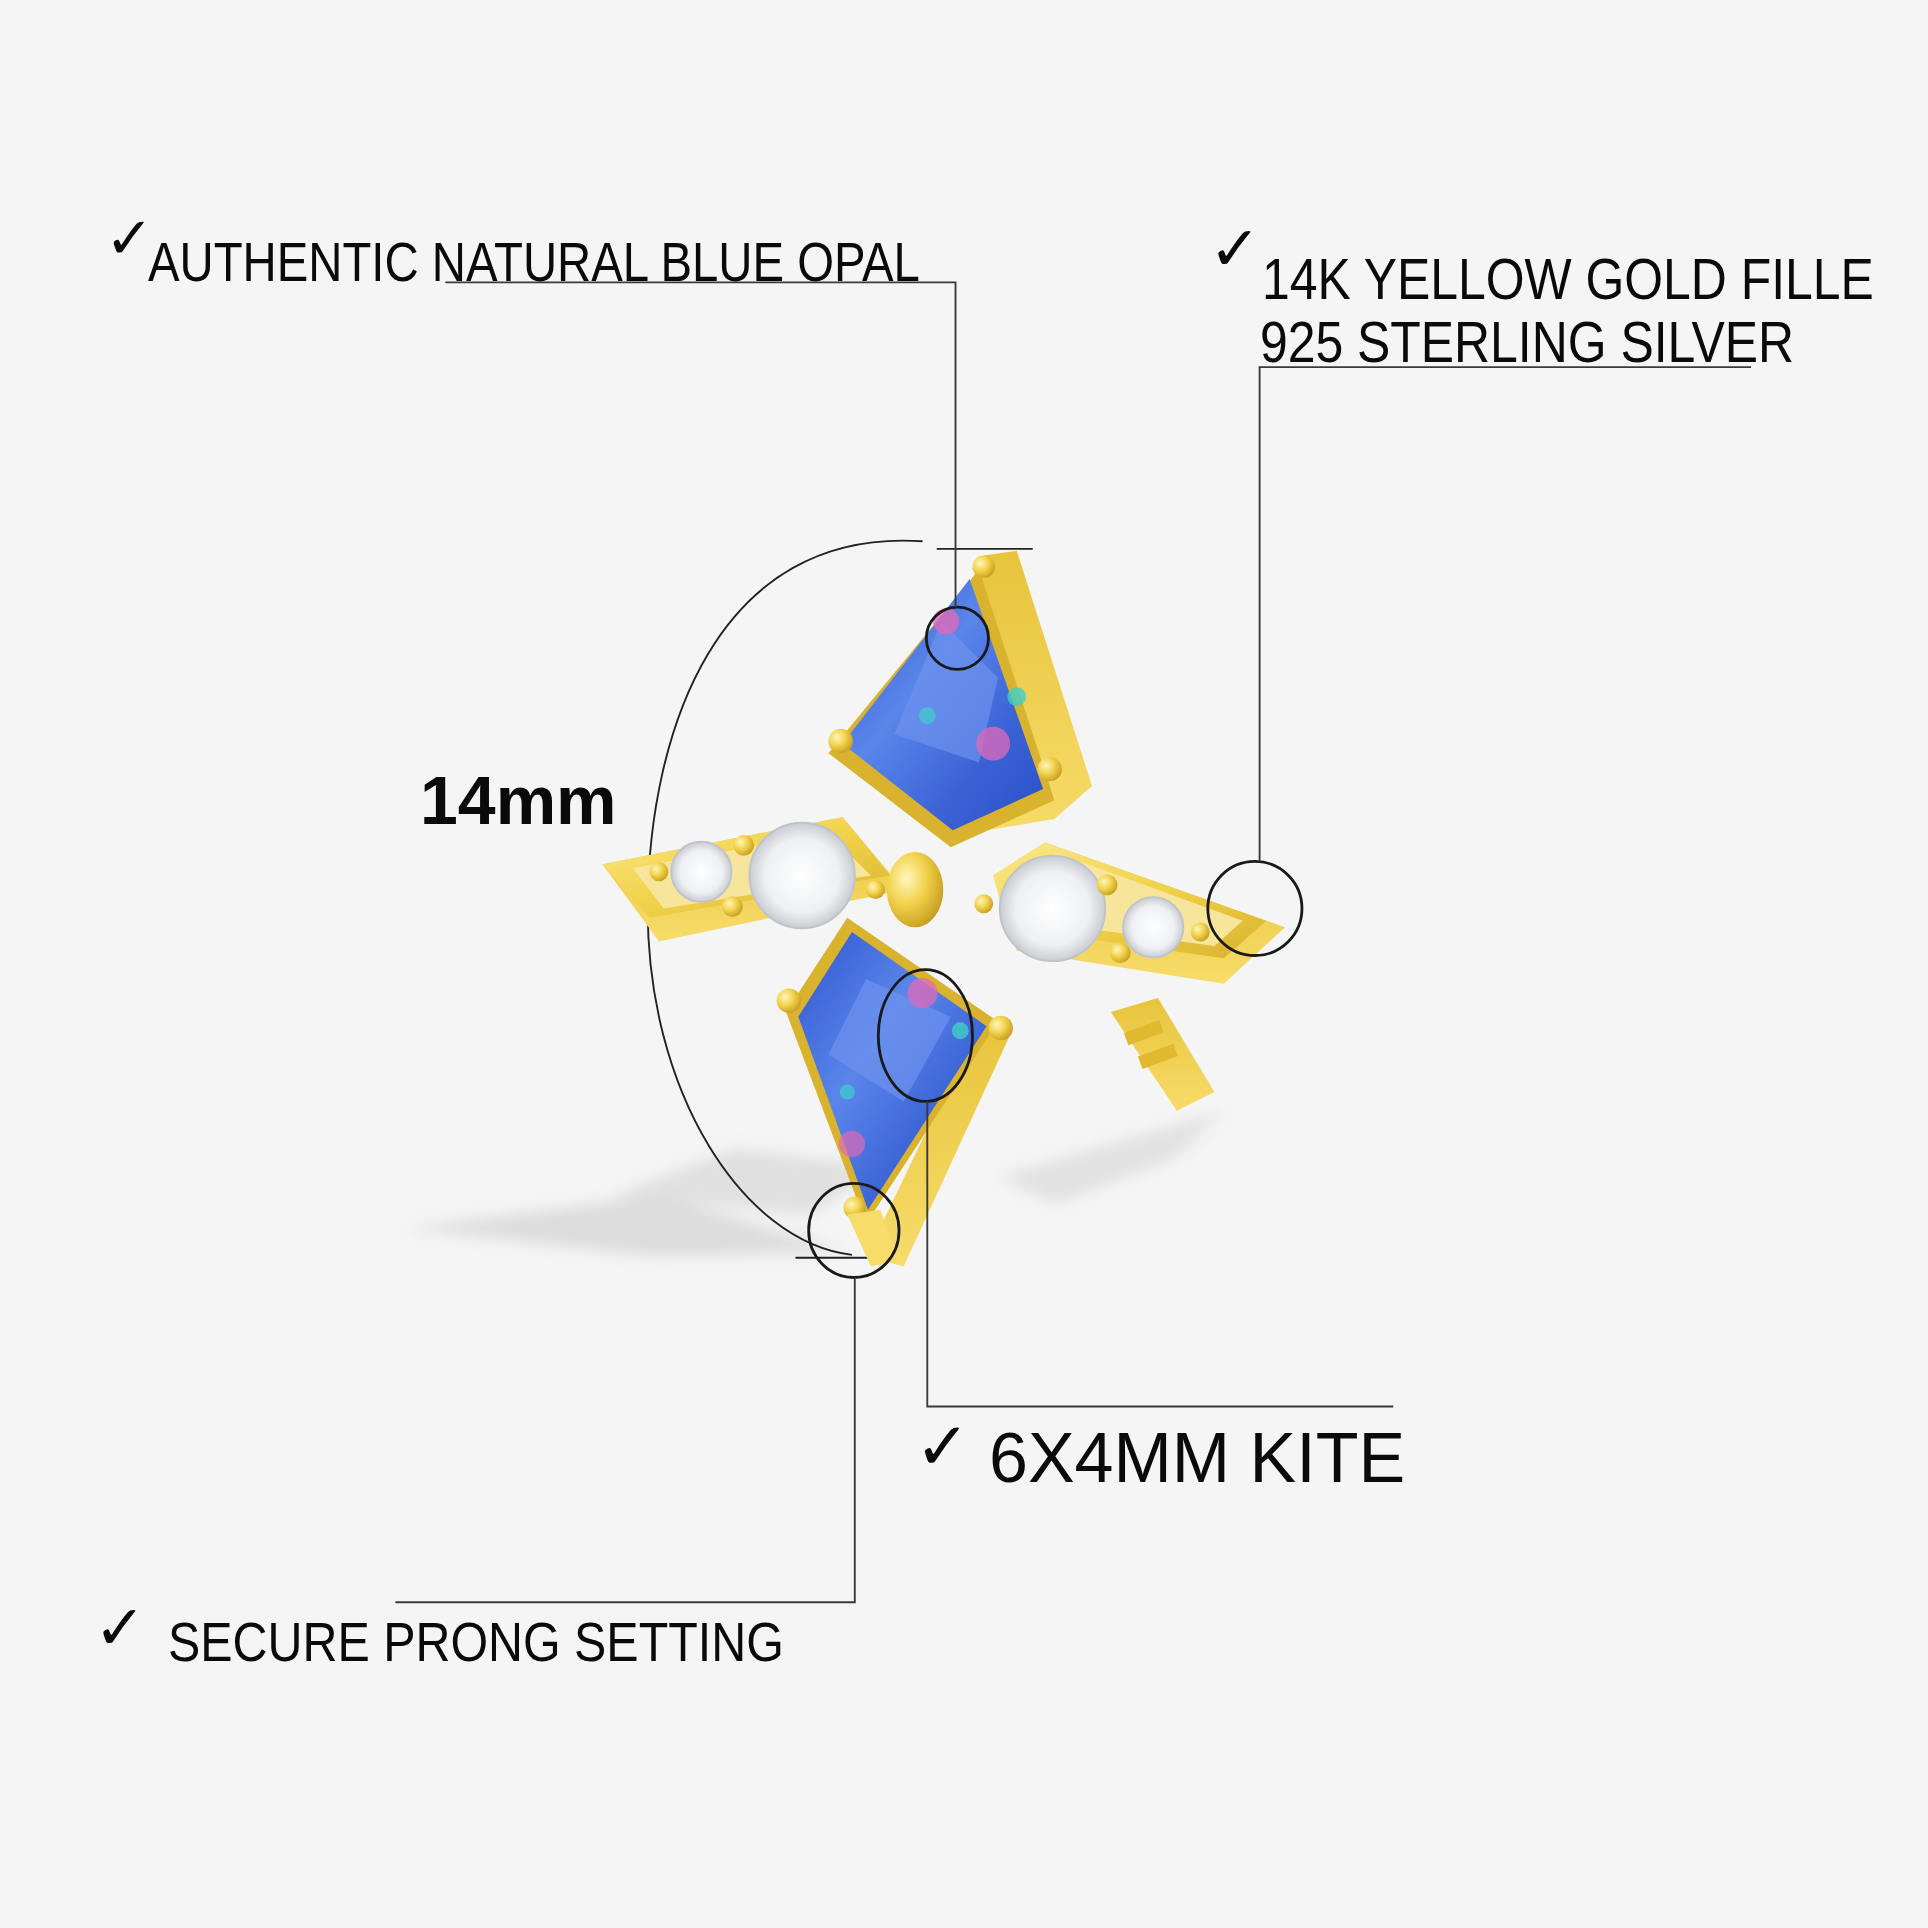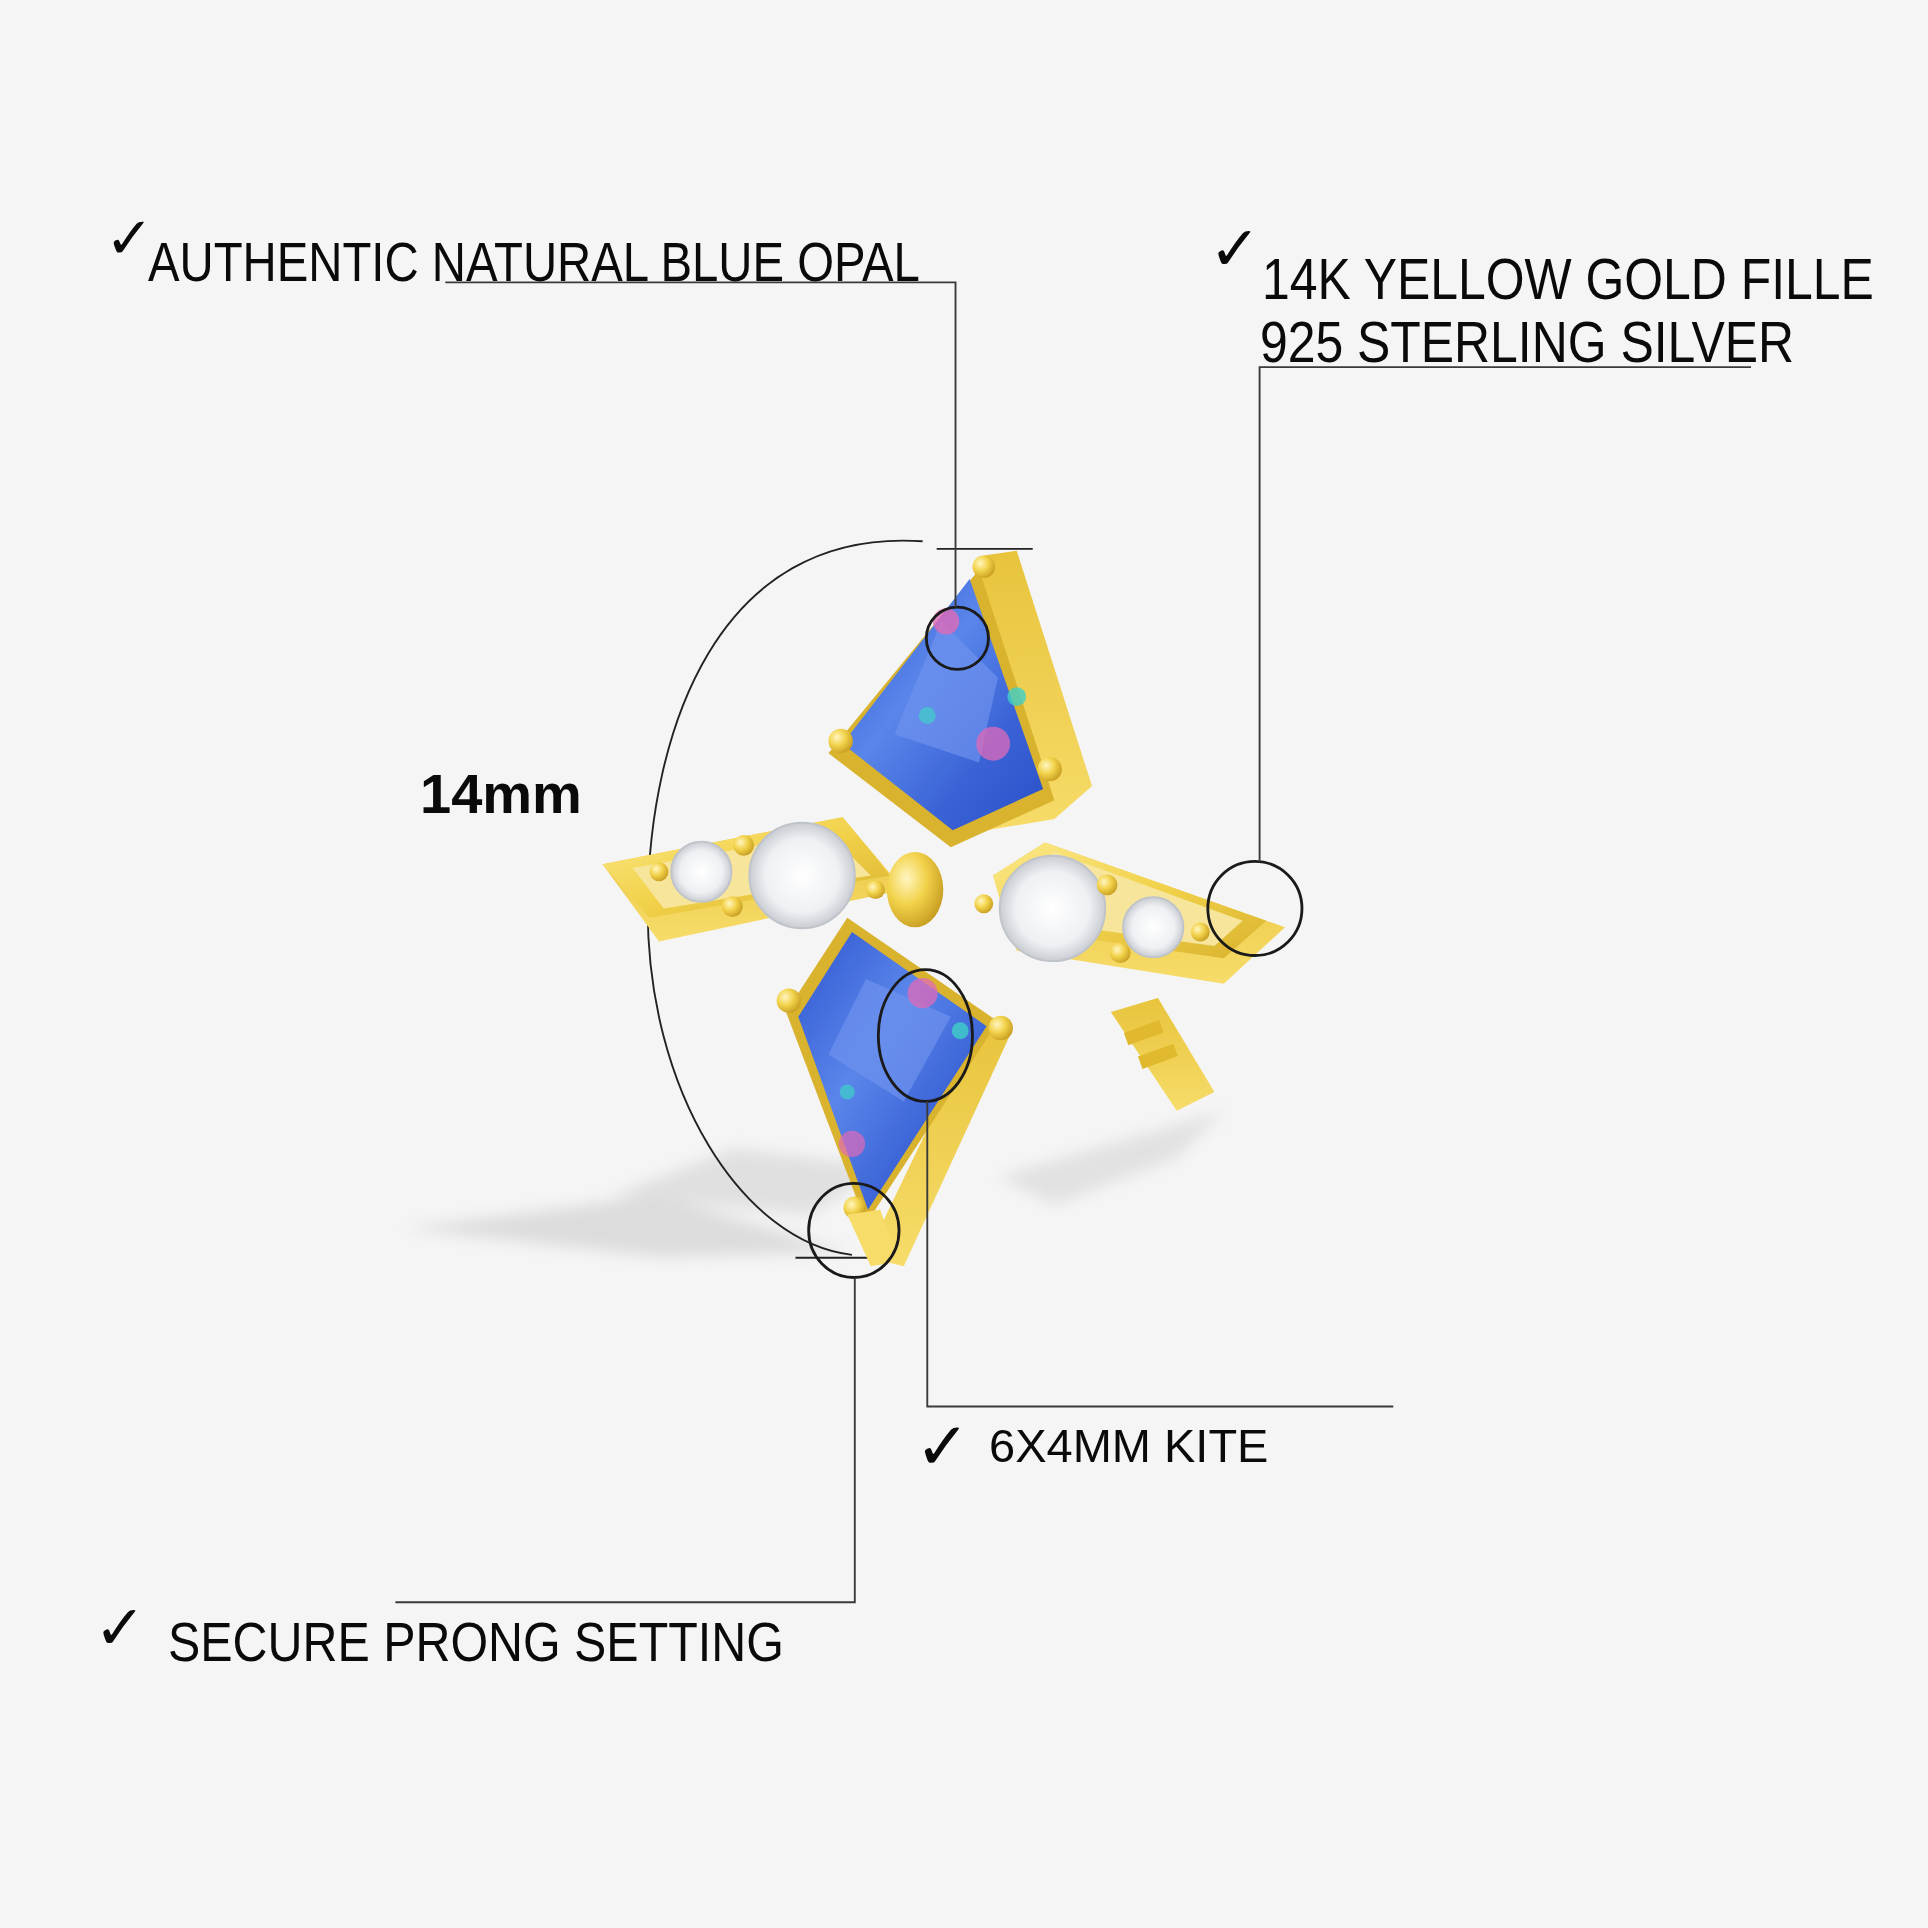--- a/index.html
+++ b/index.html
@@ -163,36 +163,36 @@
 
     <polyline points="473,300 1015,300 1015,645" fill="none" stroke="#3a3a3a" stroke-width="2"></polyline>
 
     <polyline points="1860,390 1338,390 1338,915" fill="none" stroke="#3a3a3a" stroke-width="2"></polyline>
 
     <polyline points="985,1170 985,1494 1480,1494" fill="none" stroke="#3a3a3a" stroke-width="2"></polyline>
 
     <polyline points="908,1357 908,1702 420,1702" fill="none" stroke="#3a3a3a" stroke-width="2"></polyline>
   </svg>
 
-  <div class="dim-label" style="left:420px; top:761px; font-size:56px;">14mm</div>
+  <div class="dim-label" style="left:420px; top:761px; font-size:68px;">14mm</div>
 
   <div>
     <span class="check" style="left:105px; top:209px; font-size:58px; font-weight:700;">✓</span>
     <span class="callout-text narrow" style="left:148px; top:230px; font-size:55px; transform: scaleX(0.86);">AUTHENTIC NATURAL BLUE OPAL</span>
   </div>
 
   <div>
     <span class="check" style="left:1209px; top:218px; font-size:62px; font-weight:700;">✓</span>
     <span class="callout-text narrow" style="left:1262px; top:245px; font-size:58px; transform: scaleX(0.86);">14K YELLOW GOLD FILLE</span>
     <span class="callout-text narrow" style="left:1260px; top:308px; font-size:58px; transform: scaleX(0.86);">925 STERLING SILVER</span>
   </div>
 
   <div>
     <span class="check" style="left:915px; top:1414px; font-size:66px; font-weight:700;">✓</span>
-    <span class="callout-text" style="left:989px; top:1418px; font-size:47px;">6X4MM KITE</span>
+    <span class="callout-text" style="left:989px; top:1418px; font-size:70px;">6X4MM KITE</span>
   </div>
 
   <div>
     <span class="check" style="left:94px; top:1597px; font-size:62px; font-weight:700;">✓</span>
     <span class="callout-text narrow" style="left:168px; top:1610px; font-size:55px; transform: scaleX(0.88);">SECURE PRONG SETTING</span>
   </div>
 
 </div>
 
 

